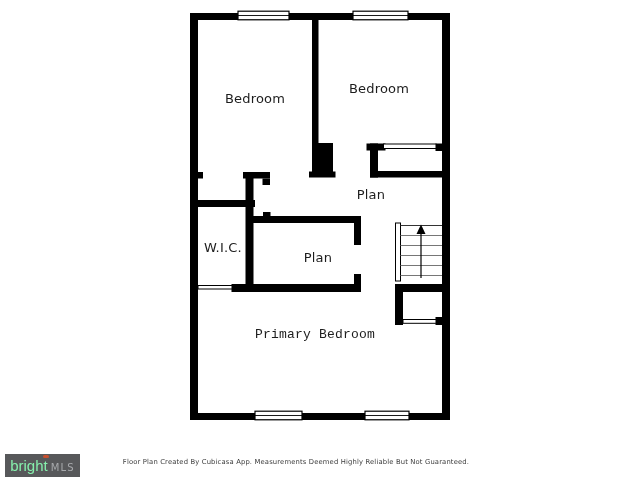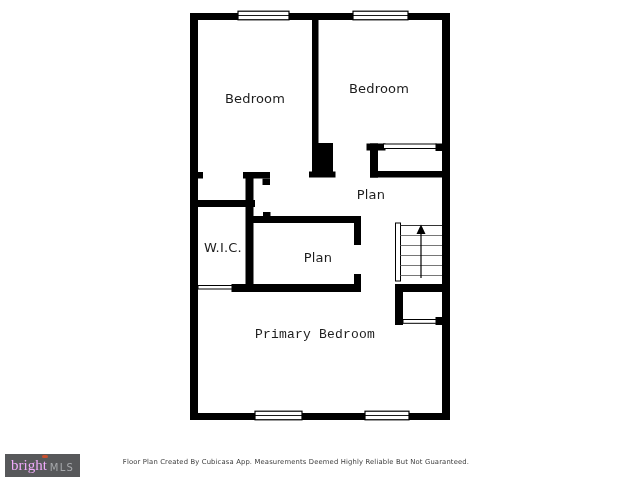--- a/index.html
+++ b/index.html
@@ -34,23 +34,23 @@
   .logo-box {
     position: absolute;
     left: 5px; top: 454px;
     width: 75px; height: 23px;
     background: #57585a;
     display: flex;
     align-items: center;
     justify-content: center;
   }
   .logo-brand {
-    font-family: Liberation Serif, serif;
+    font-family: Liberation Sans, sans-serif;
     font-size: 15px;
-    color: #f0abfc;
+    color: #86efac;
     line-height: 1;
     position: relative;
   }
   .logo-accent {
     position: absolute;
     right: -1px; top: -3px;
     width: 6px; height: 2.5px;
     background: #c8502e;
     border-radius: 1.5px;
   }

